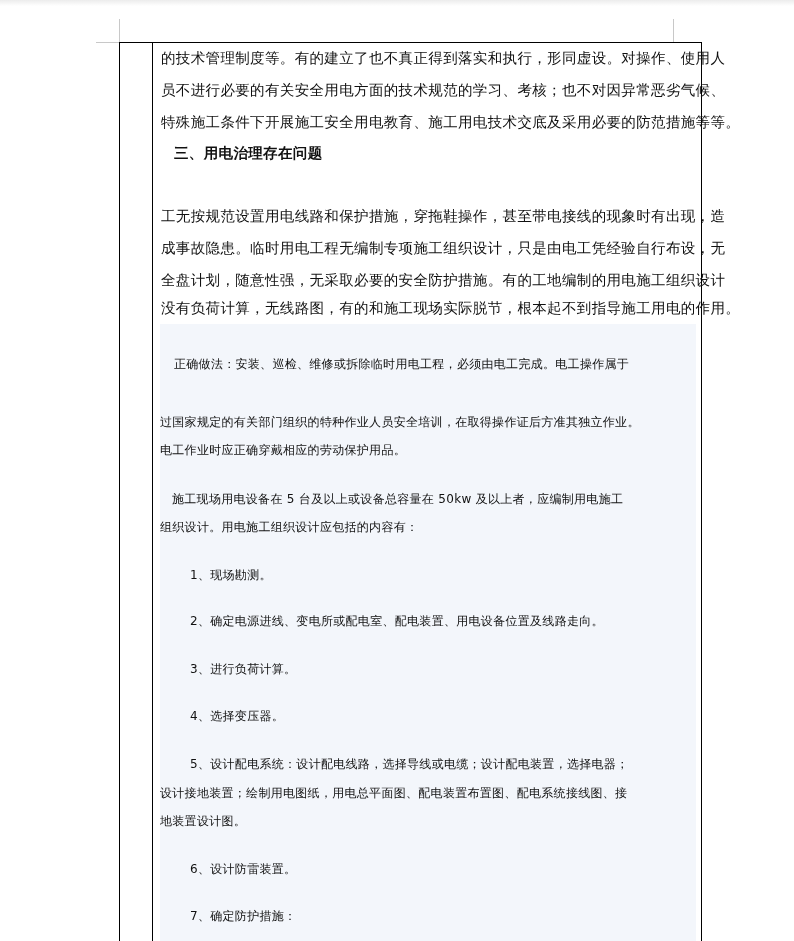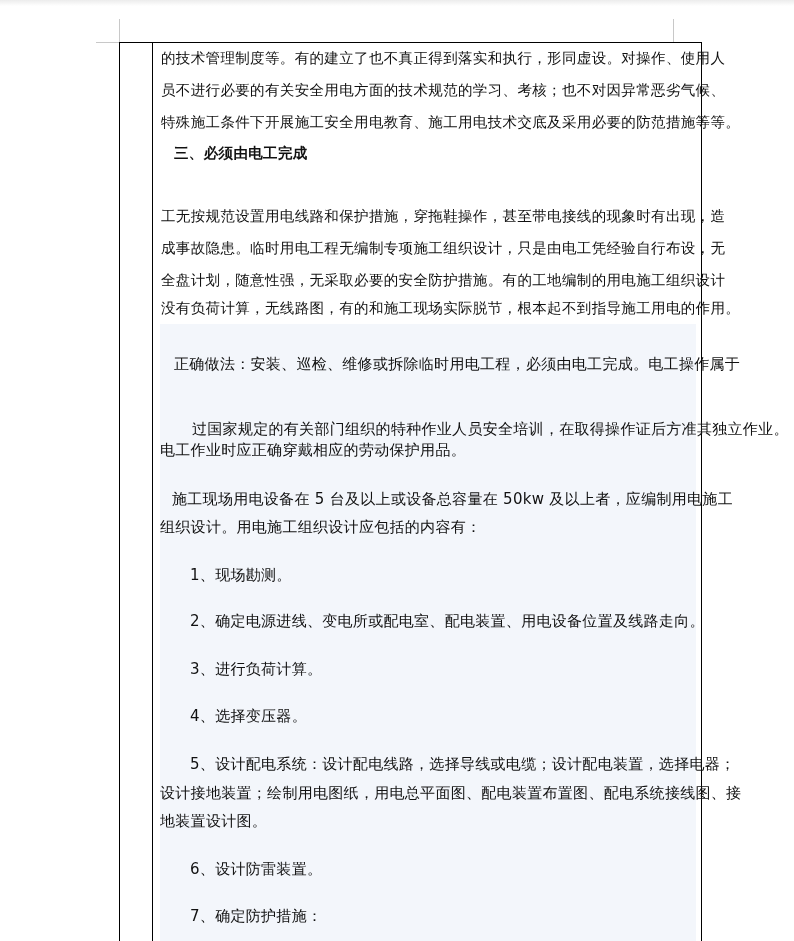--- a/index.html
+++ b/index.html
@@ -35,49 +35,49 @@
     font-size: 14.5px; letter-spacing: 0.35px; line-height: 18px;
   }
   .heading { font-weight: bold; }
 
   .shade {
     position: absolute; left: 6px; top: 281px; width: 536px; height: 640px;
     background: #f3f6fb;
   }
   .sline {
     position: absolute; white-space: nowrap;
-    font-size: 15px; letter-spacing: 0.3px; line-height: 18px;
+    font-size: 12px; letter-spacing: 0.3px; line-height: 18px;
   }
 </style>
 </head>
 <body>
 
 <div class="top-shade"></div>
 <div class="guide guide-v-left"></div>
 <div class="guide guide-h-left"></div>
 <div class="guide guide-v-right"></div>
 
 <div class="table">
   <div class="col-left"></div>
   <div class="cell">
 
     <div class="line" style="top:6px;">的技术管理制度等。有的建立了也不真正得到落实和执行，形同虚设。对操作、使用人</div>
     <div class="line" style="top:38px;">员不进行必要的有关安全用电方面的技术规范的学习、考核；也不对因异常恶劣气候、</div>
     <div class="line" style="top:70px;">特殊施工条件下开展施工安全用电教育、施工用电技术交底及采用必要的防范措施等等。</div>
 
-    <div class="line heading" style="top:101px; left:20px;">三、必须由电工完成</div>
+    <div class="line heading" style="top:101px; left:20px;">三、用电治理存在问题</div>
 
     <div class="line" style="top:164px;">工无按规范设置用电线路和保护措施，穿拖鞋操作，甚至带电接线的现象时有出现，造</div>
     <div class="line" style="top:196px;">成事故隐患。临时用电工程无编制专项施工组织设计，只是由电工凭经验自行布设，无</div>
     <div class="line" style="top:228px;">全盘计划，随意性强，无采取必要的安全防护措施。有的工地编制的用电施工组织设计</div>
     <div class="line" style="top:256px;">没有负荷计算，无线路图，有的和施工现场实际脱节，根本起不到指导施工用电的作用。</div>
 
     <div class="shade">
       <div class="sline" style="top:31px; left:14px;">正确做法：安装、巡检、维修或拆除临时用电工程，必须由电工完成。电工操作属于</div>
-      <div class="sline" style="top:96px; left:0;margin-left:32px;">过国家规定的有关部门组织的特种作业人员安全培训，在取得操作证后方准其独立作业。</div>
+      <div class="sline" style="top:89px; left:0;">过国家规定的有关部门组织的特种作业人员安全培训，在取得操作证后方准其独立作业。</div>
       <div class="sline" style="top:117px; left:0;">电工作业时应正确穿戴相应的劳动保护用品。</div>
 
       <div class="sline" style="top:166px; left:12px;">施工现场用电设备在 5 台及以上或设备总容量在 50kw 及以上者，应编制用电施工</div>
       <div class="sline" style="top:194px; left:0;">组织设计。用电施工组织设计应包括的内容有：</div>
 
       <div class="sline" style="top:242px; left:30px;">1、现场勘测。</div>
       <div class="sline" style="top:288px; left:30px;">2、确定电源进线、变电所或配电室、配电装置、用电设备位置及线路走向。</div>
       <div class="sline" style="top:336px; left:30px;">3、进行负荷计算。</div>
       <div class="sline" style="top:383px; left:30px;text-align:right;">4、选择变压器。</div>
       <div class="sline" style="top:431px; left:30px;">5、设计配电系统：设计配电线路，选择导线或电缆；设计配电装置，选择电器；</div>

